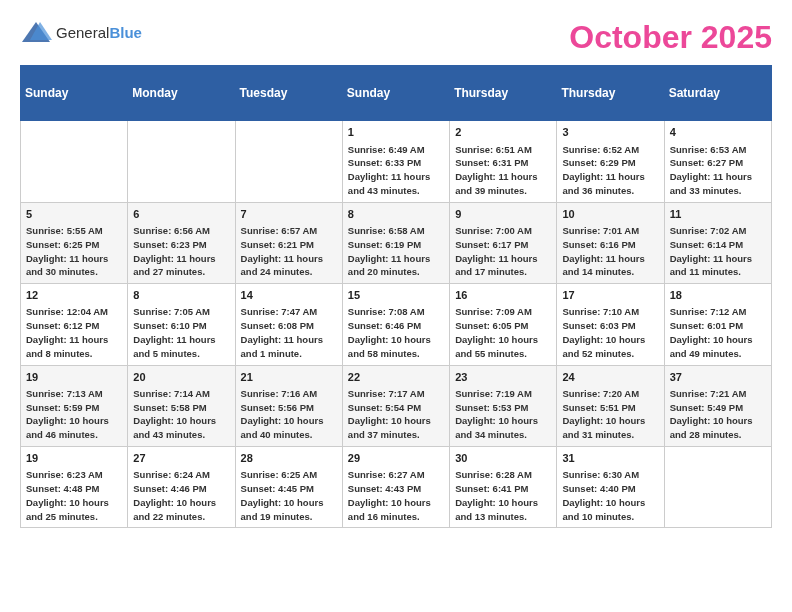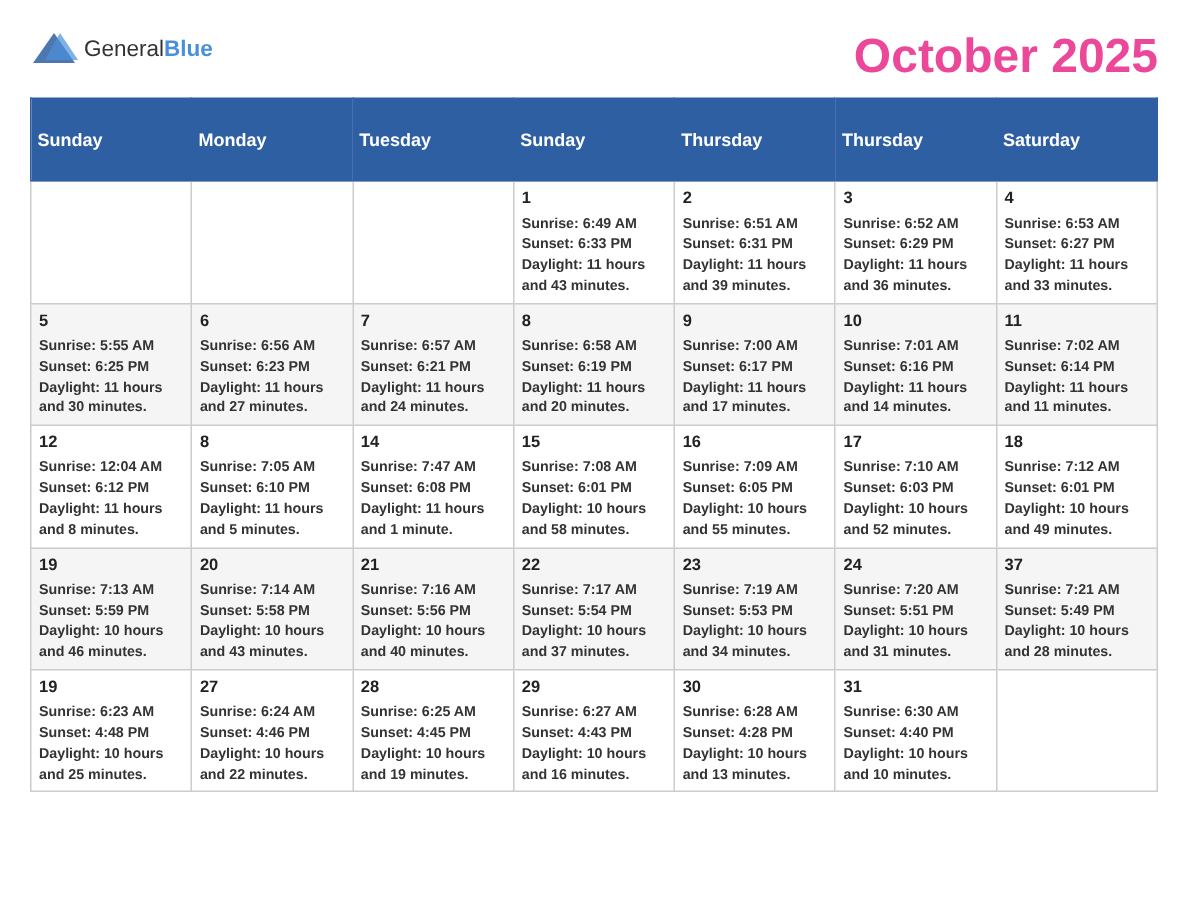--- a/index.html
+++ b/index.html
@@ -222,21 +222,21 @@
         <td>
           <span class="day-number">14</span>
           <div class="day-info">Sunrise: 7:47 AM
 Sunset: 6:08 PM
 Daylight: 11 hours
 and 1 minute.</div>
         </td>
         <td>
           <span class="day-number">15</span>
           <div class="day-info">Sunrise: 7:08 AM
-Sunset: 6:01 PM
+Sunset: 6:46 PM
 Daylight: 10 hours
 and 58 minutes.</div>
         </td>
         <td>
           <span class="day-number">16</span>
           <div class="day-info">Sunrise: 7:09 AM
 Sunset: 6:05 PM
 Daylight: 10 hours
 and 55 minutes.</div>
         </td>
@@ -331,21 +331,21 @@
         <td>
           <span class="day-number">29</span>
           <div class="day-info">Sunrise: 6:27 AM
 Sunset: 4:43 PM
 Daylight: 10 hours
 and 16 minutes.</div>
         </td>
         <td>
           <span class="day-number">30</span>
           <div class="day-info">Sunrise: 6:28 AM
-Sunset: 4:28 PM
+Sunset: 6:41 PM
 Daylight: 10 hours
 and 13 minutes.</div>
         </td>
         <td>
           <span class="day-number">31</span>
           <div class="day-info">Sunrise: 6:30 AM
 Sunset: 4:40 PM
 Daylight: 10 hours
 and 10 minutes.</div>
         </td>

